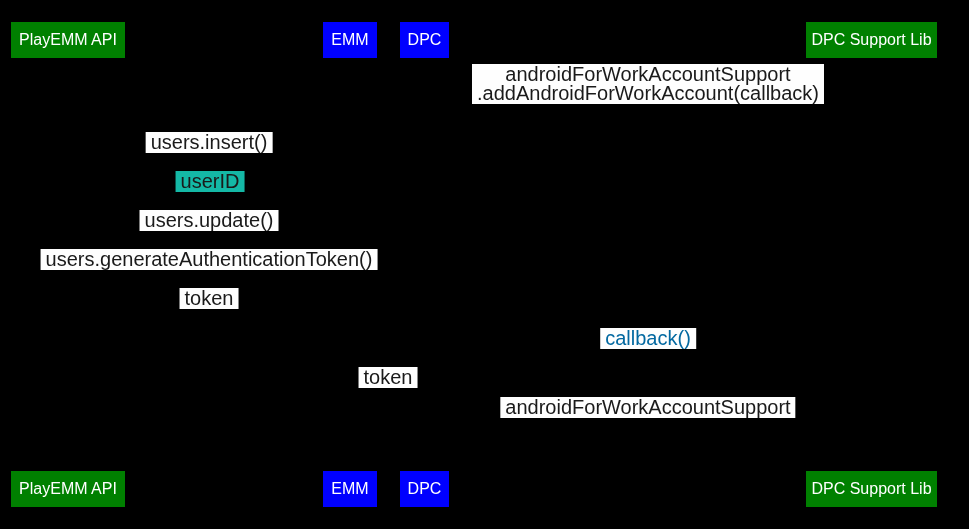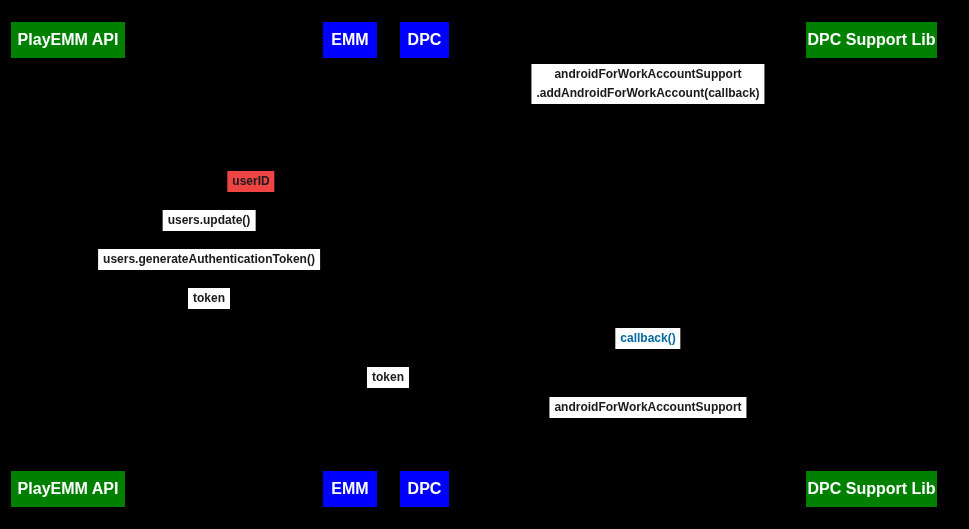--- a/index.html
+++ b/index.html
@@ -19,47 +19,50 @@
     display: flex;
     align-items: center;
     justify-content: center;
     font-size: 16px;
     white-space: nowrap;
     box-sizing: border-box;
   }
   .msg {
     position: absolute;
     transform: translateX(-50%);
-    font-size: 12px;
+    font-size: 20px;
     line-height: 19px;
     padding: 1px 5px;
     text-align: center;
     white-space: nowrap;
   }
   .msg-line {
     white-space: nowrap;
   }
 </style>
 </head>
 <body>
 
-<div class="canvas" style="background: rgb(0, 0, 0); width: 969px; height: 529px; font-weight: bold;">
+<div class="canvas" style="background: rgb(0, 0, 0); width: 969px; height: 529px;">
     <div class="actor" style="left: 11px; width: 114px; top: 22px; height: 36px; background: rgb(0, 128, 0); color: rgb(255, 255, 255);">PlayEMM API</div>
     <div class="actor" style="left: 11px; width: 114px; top: 471px; height: 36px; background: rgb(0, 128, 0); color: rgb(255, 255, 255);">PlayEMM API</div>
     <div class="actor" style="left: 323px; width: 54px; top: 22px; height: 36px; background: rgb(0, 0, 255); color: rgb(255, 255, 255);">EMM</div>
     <div class="actor" style="left: 323px; width: 54px; top: 471px; height: 36px; background: rgb(0, 0, 255); color: rgb(255, 255, 255);">EMM</div>
     <div class="actor" style="left: 400px; width: 49px; top: 22px; height: 36px; background: rgb(0, 0, 255); color: rgb(255, 255, 255);">DPC</div>
     <div class="actor" style="left: 400px; width: 49px; top: 471px; height: 36px; background: rgb(0, 0, 255); color: rgb(255, 255, 255);">DPC</div>
     <div class="actor" style="left: 806px; width: 131px; top: 22px; height: 36px; background: rgb(0, 128, 0); color: rgb(255, 255, 255);">DPC Support Lib</div>
     <div class="actor" style="left: 806px; width: 131px; top: 471px; height: 36px; background: rgb(0, 128, 0); color: rgb(255, 255, 255);">DPC Support Lib</div>
     <div class="msg" style="left: 648px; top: 64px; background: rgb(254, 254, 254); color: rgb(26, 26, 26);">
       <div class="msg-line">androidForWorkAccountSupport</div>
       <div class="msg-line">.addAndroidForWorkAccount(callback)</div>
     </div>
-    <div class="msg" style="left: 210px; top: 171px; background: #ef4444; color: rgb(26, 26, 26); margin-left: 41px;">
+    <div class="msg" style="left: 209px; top: 132px; background: rgb(254, 254, 254); color: rgb(26, 26, 26);">
+      <div class="msg-line">users.insert()</div>
+    </div>
+    <div class="msg" style="left: 210px; top: 171px; background: #14b8a6; color: rgb(26, 26, 26);">
       <div class="msg-line">userID</div>
     </div>
     <div class="msg" style="left: 209px; top: 210px; background: rgb(254, 254, 254); color: rgb(26, 26, 26);">
       <div class="msg-line">users.update()</div>
     </div>
     <div class="msg" style="left: 209px; top: 249px; background: rgb(254, 254, 254); color: rgb(26, 26, 26);">
       <div class="msg-line">users.generateAuthenticationToken()</div>
     </div>
     <div class="msg" style="left: 209px; top: 288px; background: rgb(254, 254, 254); color: rgb(26, 26, 26);">
       <div class="msg-line">token</div>

